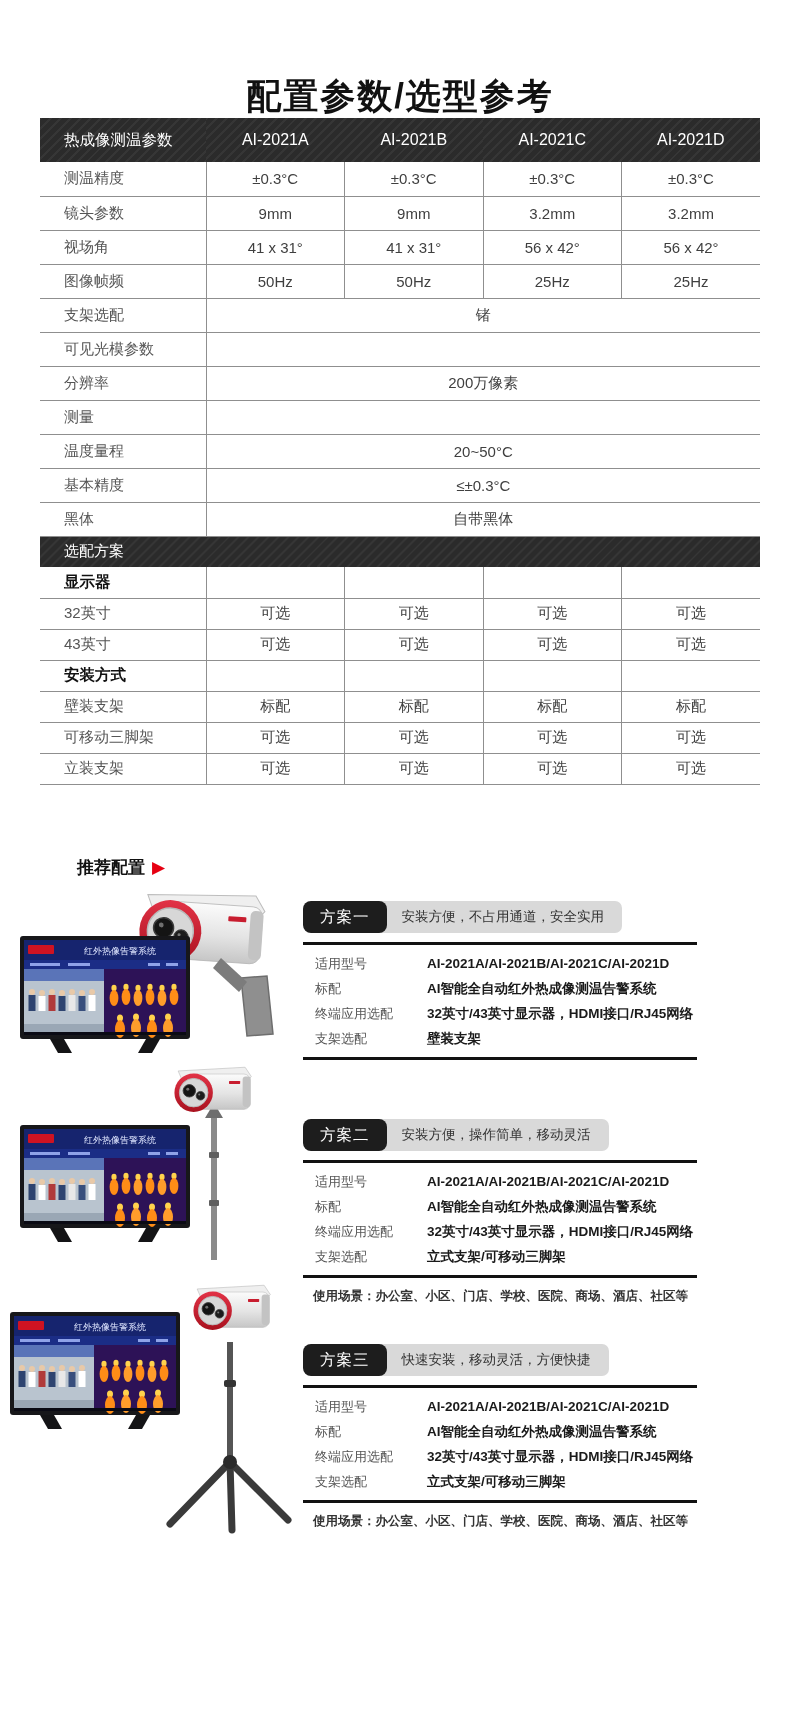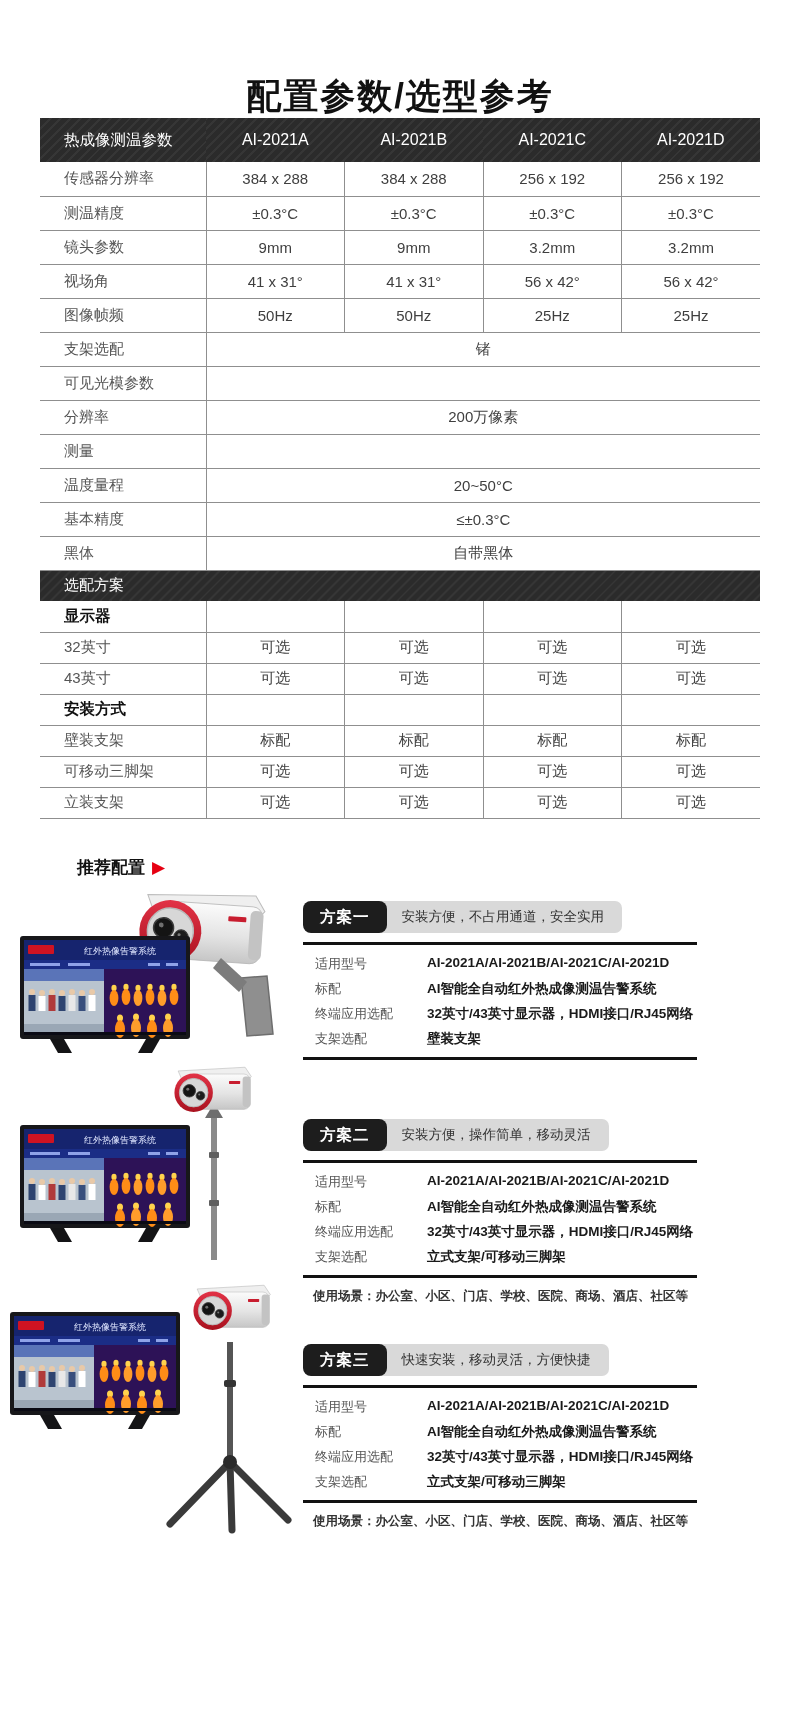--- a/index.html
+++ b/index.html
@@ -33,27 +33,27 @@
   .recommend{position:absolute;left:77px;top:856px;font-size:17px;font-weight:800;color:#111;}
   .recommend .arrow{color:#e60012;font-size:17px;margin-left:7px;}
 
   
   #plans{position:absolute;left:303px;top:0;width:394px;}
   .plan{position:absolute;left:0;width:100%;}
   .plan-1{top:901px;}
   .plan-2{top:1119px;}
   .plan-3{top:1344px;}
   .plan-head{display:flex;align-items:stretch;height:32px;}
-  .plan-badge{position:relative;z-index:2;background:#1d1d1d;color:#fff;font-weight:700;
+  .plan-badge{position:relative;z-index:2;background:#1d1d1d;color:#fff;font-weight:400;
     font-size:15.5px;border-radius:8px;padding:4px 17px;display:flex;align-items:center;letter-spacing:1px;}
   .plan-subtitle{background:#d9d9d9;color:#333;font-weight:400;font-size:13.5px;
     border-radius:0 7px 7px 0;margin-left:-9px;padding:0 18px 0 24px;display:flex;align-items:center;}
   .plan-fields{border-top:3px solid #111;border-bottom:3px solid #111;
     margin-top:9px;padding:6px 0 6px 12px;}
-  .field-row{display:flex;align-items:flex-start;padding:3.5px 0;}
+  .field-row{display:flex;align-items:center;padding:3.5px 0;}
   .field-label{width:112px;flex:0 0 112px;color:#555;font-size:13px;}
   .field-value{color:#1a1a1a;font-size:13.5px;font-weight:700;white-space:nowrap;}
   .plan-scene{margin-top:10px;padding-left:10px;color:#333;font-size:12.5px;font-weight:700;white-space:nowrap;}
 
   
   .photo{position:absolute;}
   .photo-1{left:15px;top:886px;}
   .photo-2{left:15px;top:1060px;}
   .photo-3{left:8px;top:1276px;}
 
@@ -79,27 +79,20 @@
     <thead>
       <tr>
         <th class="h-label">热成像测温参数</th>
         <th>AI-2021A</th>
         <th>AI-2021B</th>
         <th>AI-2021C</th>
         <th>AI-2021D</th>
       </tr>
     </thead>
     <tbody id="spec-body">
-        <tr>
-          <th>传感器分辨率</th>
-          <td>384 x 288</td>
-          <td>384 x 288</td>
-          <td>256 x 192</td>
-          <td>256 x 192</td>
-        </tr>
         <tr>
           <th>测温精度</th>
           <td>±0.3°C</td>
           <td>±0.3°C</td>
           <td>±0.3°C</td>
           <td>±0.3°C</td>
         </tr>
         <tr>
           <th>镜头参数</th>
           <td>9mm</td>

